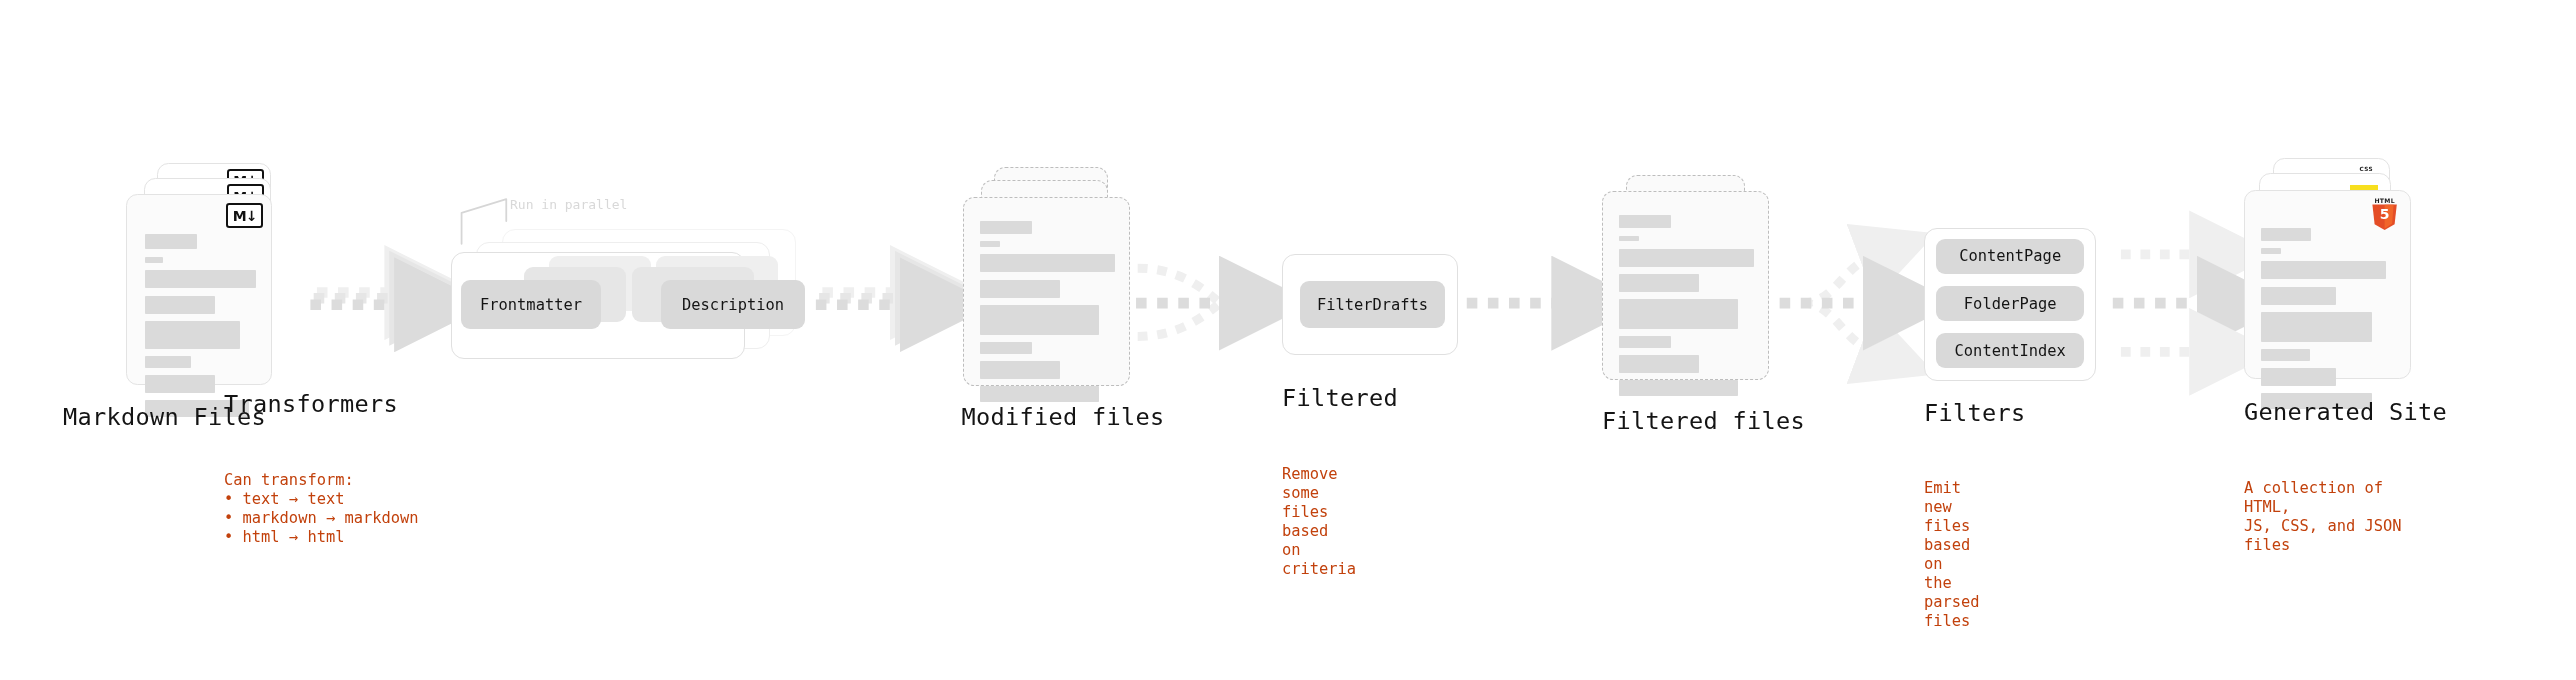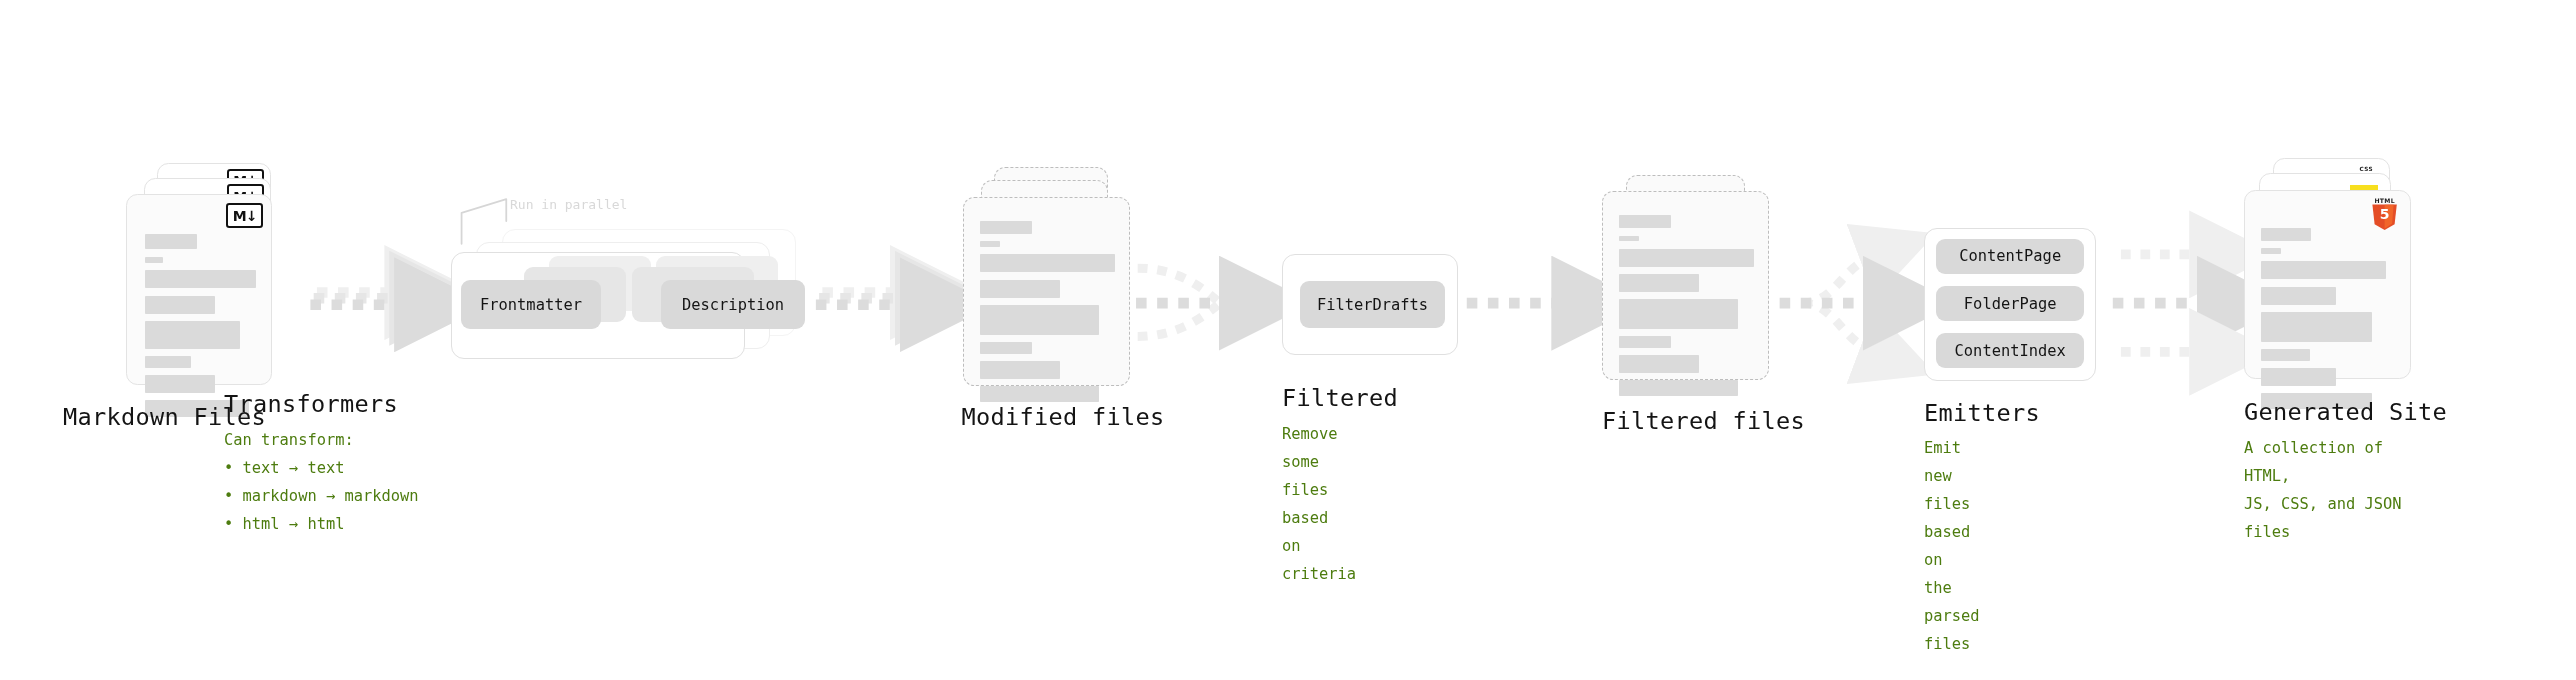--- a/index.html
+++ b/index.html
@@ -29,23 +29,24 @@
     font-family: "DejaVu Sans Mono", "Liberation Mono", monospace;
     font-size: 23.6px;
     font-weight: 400;
     color: #141414;
     letter-spacing: 0.3px;
     white-space: nowrap;
   }
   .stage-desc {
     font-family: "DejaVu Sans Mono", "Liberation Mono", monospace;
     font-size: 15.4px;
-    line-height: 28px;
-    color: #4d7c0f;
+    line-height: 19px;
+    color: #c2410c;
     white-space: pre-line;
+    margin-top: 45px;
   }
 
   
   .doc-stack {
     position: relative;
   }
   .doc-card {
     position: absolute;
     box-sizing: border-box;
     border-radius: 11.4px;
@@ -333,21 +334,21 @@
     <div class="group-box" style="left:0px; top:0px; width:172px; height:153px;"></div>
     <div class="pill" style="left:12.2px; top:10.6px; width:148px; height:35px;">
       <span>ContentPage</span>
     </div>
     <div class="pill" style="left:12.2px; top:58px; width:148px; height:35px;">
       <span>FolderPage</span>
     </div>
     <div class="pill" style="left:12.2px; top:105px; width:148px; height:35px;">
       <span>ContentIndex</span>
     </div>
-    <div class="stage-title" style="position:absolute; left:0px; top:171px;">Emitters</div>
+    <div class="stage-title" style="position:absolute; left:0px; top:171px;">Filters</div>
     <div class="stage-desc" style="position:absolute; left:0px; top:206px;">Emit new files based on
 the parsed files</div>
   </div>
 
   <div class="stage" style="left:2244px; top:158px;">
     <div class="doc-stack" style="width:187px; height:236px;">
 
       <div class="doc-card ghost" style="left:29px; top:0px; width:117px; height:42px;">
         <div class="badge" style="right:13px; top:8.1px; flex-direction:column; align-items:center;">
           <span style="font-family:'DejaVu Sans','Liberation Sans',sans-serif; font-size:5.7px; font-weight:bold; color:#1b1b1b; letter-spacing:0.4px; line-height:1;">CSS</span>

